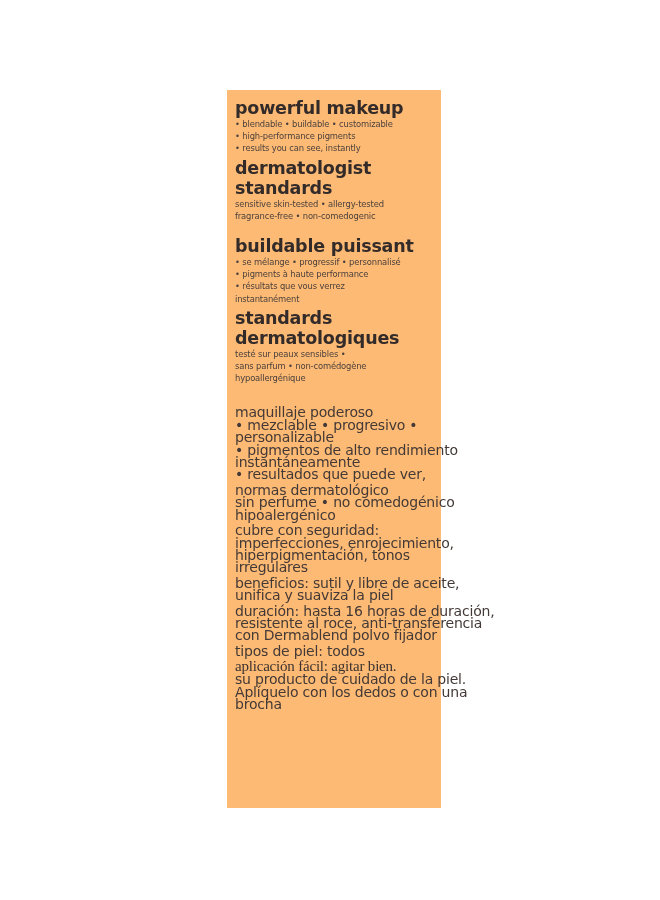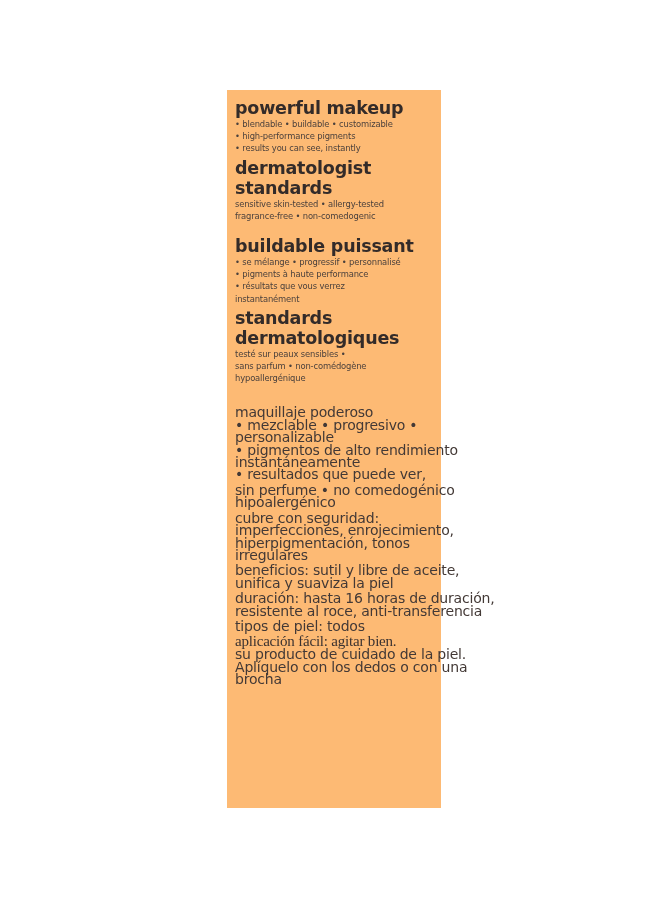--- a/index.html
+++ b/index.html
@@ -59,39 +59,41 @@
     <div>
       <div class="sp-line">maquillaje poderoso</div>
       <div class="sp-line">• mezclable • progresivo •</div>
       <div class="sp-line">personalizable</div>
       <div class="sp-line">• pigmentos de alto rendimiento</div>
       <div class="sp-line">instantáneamente</div>
       <div class="sp-line">• resultados que puede ver,</div>
     </div>
     <div class="gap-s"></div>
     <div>
+      <div class="sp-line">normas dermatológico</div>
       <div class="sp-line">sin perfume • no comedogénico</div>
       <div class="sp-line">hipoalergénico</div>
     </div>
     <div class="gap-s"></div>
     <div>
       <div class="sp-line">cubre con seguridad:</div>
       <div class="sp-line">imperfecciones, enrojecimiento,</div>
       <div class="sp-line">hiperpigmentación, tonos</div>
       <div class="sp-line">irregulares</div>
     </div>
     <div class="gap-s"></div>
     <div>
       <div class="sp-line">beneficios: sutil y libre de aceite,</div>
       <div class="sp-line">unifica y suaviza la piel</div>
     </div>
     <div class="gap-s"></div>
     <div>
       <div class="sp-line">duración: hasta 16 horas de duración,</div>
       <div class="sp-line">resistente al roce, anti-transferencia</div>
+      <div class="sp-line">con Dermablend polvo fijador</div>
     </div>
     <div class="gap-s"></div>
     <div>
       <div class="sp-line">tipos de piel: todos</div>
     </div>
     <div class="gap-s"></div>
     <div>
       <div class="sp-head">aplicación fácil: agitar bien.</div>
       <div class="sp-line">su producto de cuidado de la piel.</div>
       <div class="sp-line">Aplíquelo con los dedos o con una</div>

